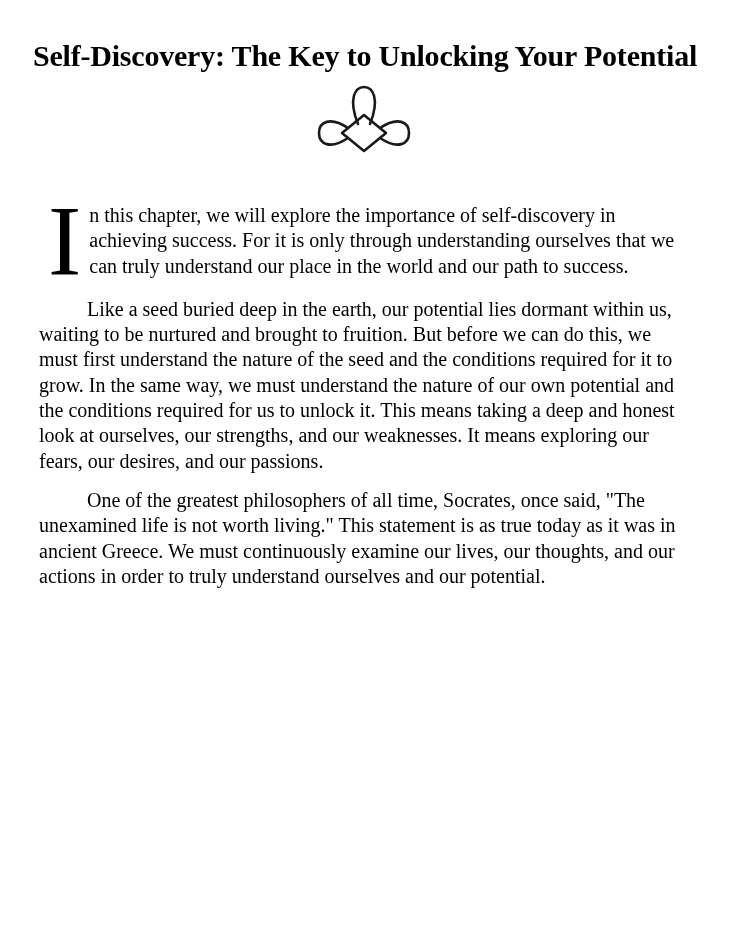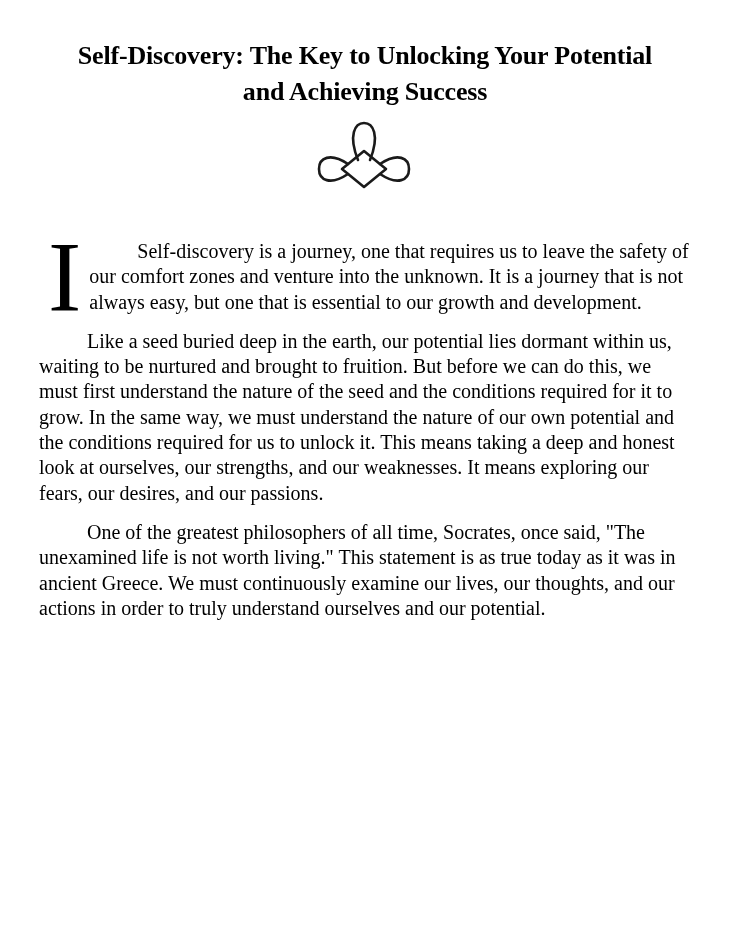--- a/index.html
+++ b/index.html
@@ -10,21 +10,21 @@
     background: #ffffff;
     overflow: hidden;
     font-family: "Liberation Serif", "DejaVu Serif", serif;
     color: #000000;
     box-sizing: border-box;
     padding-top: 38px;
   }
   .chapter-title {
     text-align: center;
     font-weight: bold;
-    font-size: 26px;
+    font-size: 30px;
     line-height: 36px;
     letter-spacing: -0.2px;
     color: #000000;
   }
   .ornament-wrap {
     text-align: center;
     margin-top: 11px;
     height: 68px;
   }
   .ornament-wrap svg { display: inline-block; }
@@ -52,40 +52,38 @@
     font-weight: normal;
   }
 </style>
 </head>
 <body>
 
 <div class="page">
 
   <div class="chapter-title">
     <div>Self-Discovery: The Key to Unlocking Your Potential</div>
-    <div>and Achieving Success</div>
   </div>
 
   <div class="ornament-wrap">
     <svg width="96" height="68" viewBox="0 0 96 68" fill="none" stroke="#1a1a1a" stroke-width="2.6" stroke-linecap="round" stroke-linejoin="round">
 
       <path d="M 25 48 L 47 30 L 69 48 L 47 66 Z"></path>
 
       <path d="M 41 39 C 31 14, 38 2, 47 2 C 56 2, 63 14, 53 39"></path>
 
       <path d="M 31 43 C 13 31, 2 37, 2 48 C 2 59, 13 65, 31 53"></path>
 
       <path d="M 63 43 C 81 31, 92 37, 92 48 C 92 59, 81 65, 63 53"></path>
     </svg>
   </div>
 
   <div class="body-text">
-    <p class="first-para"><span class="dropcap">I</span></p>
+    <p class="first-para"><span class="dropcap">I</span><span>n this chapter, we will explore the importance of self-discovery in achieving success. For it is only through understanding ourselves that we can truly understand our place in the world and our path to success.</span></p>
 
-    <p>Self-discovery is a journey, one that requires us to leave the safety of our comfort zones and venture into the unknown. It is a journey that is not always easy, but one that is essential to our growth and development.</p>
 
     <p>Like a seed buried deep in the earth, our potential lies dormant within us, waiting to be nurtured and brought to fruition. But before we can do this, we must first understand the nature of the seed and the conditions required for it to grow. In the same way, we must understand the nature of our own potential and the conditions required for us to unlock it. This means taking a deep and honest look at ourselves, our strengths, and our weaknesses. It means exploring our fears, our desires, and our passions.</p>
 
 
     <p>One of the greatest philosophers of all time, Socrates, once said, "The unexamined life is not worth living." This statement is as true today as it was in ancient Greece. We must continuously examine our lives, our thoughts, and our actions in order to truly understand ourselves and our potential.</p>
   </div>
 
 </div>
 
 </body></html>

